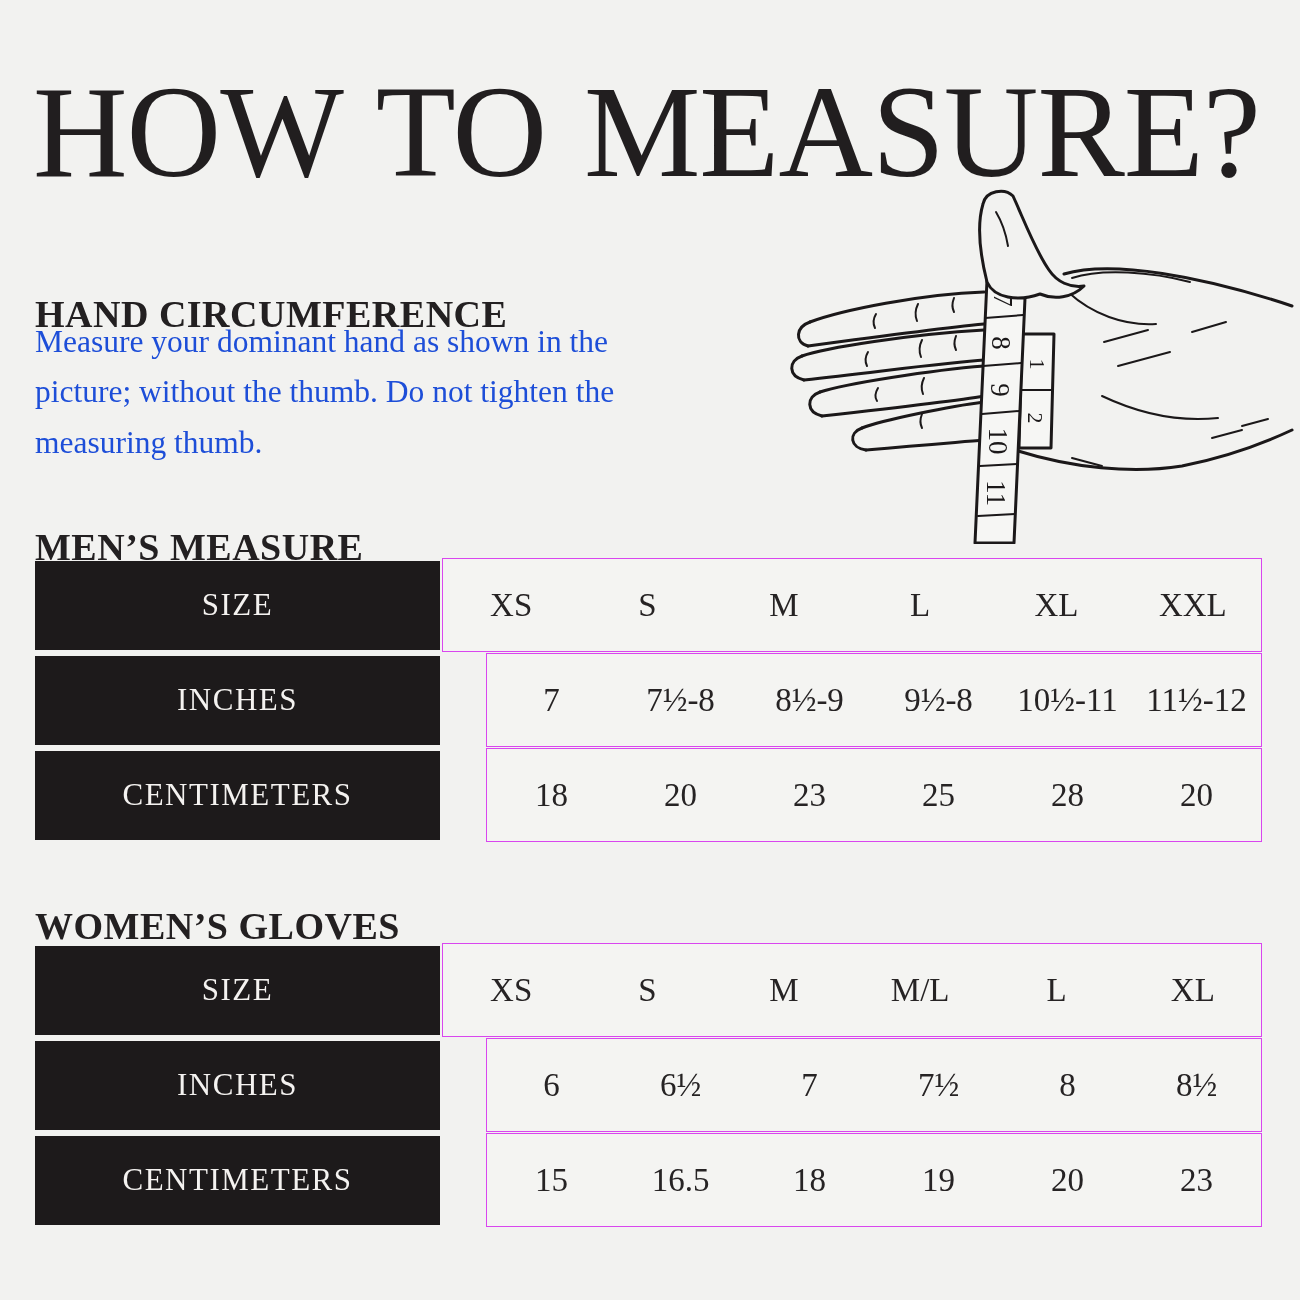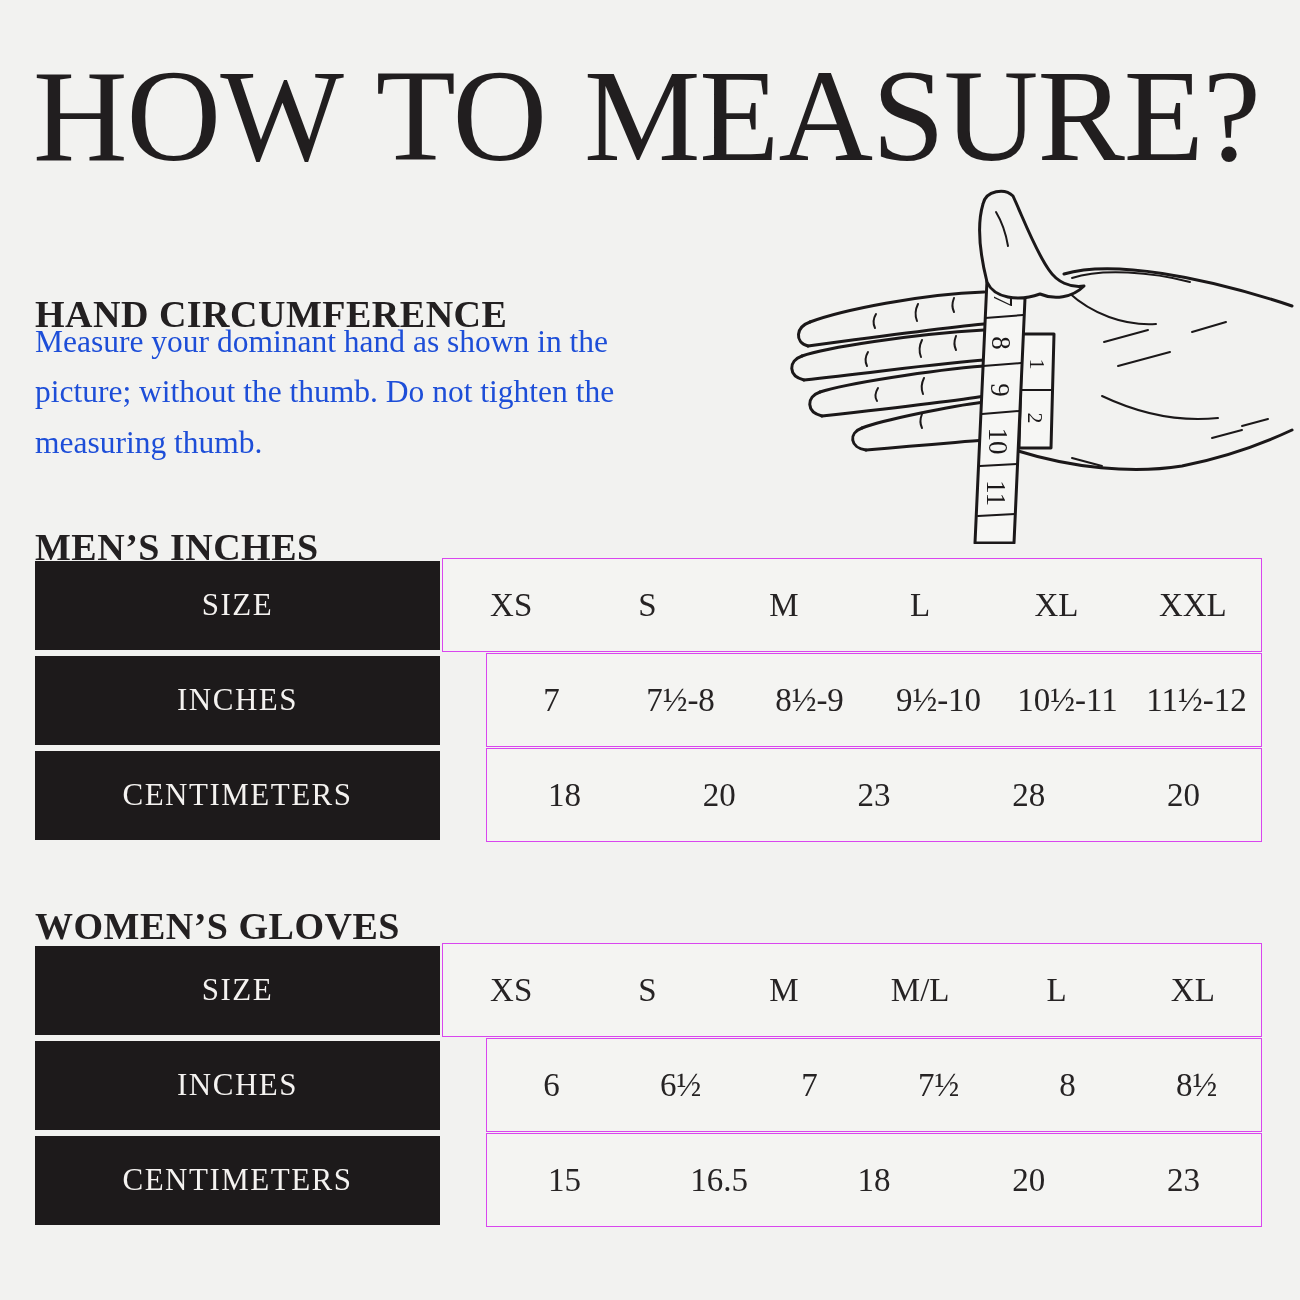--- a/index.html
+++ b/index.html
@@ -7,21 +7,21 @@
     width:1300px;height:1300px;
     background:#f2f2f0;
     font-family:"Liberation Serif", serif;
     color:#211e1f;
     position:relative;
     overflow:hidden;
   }
   .page{position:absolute;inset:0;}
 
   .title{
-    position:absolute;left:33px;top:50px;
+    position:absolute;left:33px;top:66px;
     font-size:131px;line-height:1.0;
     letter-spacing:-1px;word-spacing:6px;
     color:#211e1f;white-space:nowrap;
   }
 
   .subhead{
     position:absolute;left:35px;
     font-size:38px;font-weight:bold;
     letter-spacing:0.5px;color:#232021;white-space:nowrap;margin-top:36px;
   }
@@ -151,51 +151,52 @@
       </g>
 
       <g>
         <path class="ink w3 fillbg" d="M215,100 C208,72 205,42 211,22 C214,8 233,6 241,14 C252,38 263,68 277,88 C285,100 298,106 312,104 C300,116 282,118 268,112 C246,120 222,116 215,100 Z"></path>
         <path class="ink w2" d="M224,30 c6,10 10,22 12,34"></path>
         <path class="ink w2" d="M300,96 C330,86 380,90 418,100"></path>
       </g>
     </svg>
   </div>
 
-  <div class="subhead men">MEN’S INCHES</div>
+  <div class="subhead men">MEN’S MEASURE</div>
 
   <div class="sizetable men">
     <div class="trow">
       <div class="tlabel">SIZE</div>
       <div class="tvalues">
         <div class="tcell">XS</div>
         <div class="tcell">S</div>
         <div class="tcell">M</div>
         <div class="tcell">L</div>
         <div class="tcell">XL</div>
         <div class="tcell">XXL</div>
       </div>
     </div>
     <div class="trow">
       <div class="tlabel">INCHES</div>
       <div class="tvalues">
         <div class="tcell">7</div>
         <div class="tcell">7½-8</div>
         <div class="tcell">8½-9</div>
-        <div class="tcell">9½-10</div>
+        <div class="tcell">9½-8</div>
         <div class="tcell">10½-11</div>
         <div class="tcell">11½-12</div>
       </div>
     </div>
     <div class="trow">
       <div class="tlabel">CENTIMETERS</div>
       <div class="tvalues">
         <div class="tcell">18</div>
         <div class="tcell">20</div>
         <div class="tcell">23</div>
+        <div class="tcell">25</div>
         <div class="tcell">28</div>
         <div class="tcell">20</div>
       </div>
     </div>
   </div>
 
   <div class="subhead women">WOMEN’S GLOVES</div>
 
   <div class="sizetable women">
     <div class="trow">
@@ -219,19 +220,20 @@
         <div class="tcell">8</div>
         <div class="tcell">8½</div>
       </div>
     </div>
     <div class="trow">
       <div class="tlabel">CENTIMETERS</div>
       <div class="tvalues">
         <div class="tcell">15</div>
         <div class="tcell">16.5</div>
         <div class="tcell">18</div>
+        <div class="tcell">19</div>
         <div class="tcell">20</div>
         <div class="tcell">23</div>
       </div>
     </div>
   </div>
 
 </div>
 
 </body></html>

